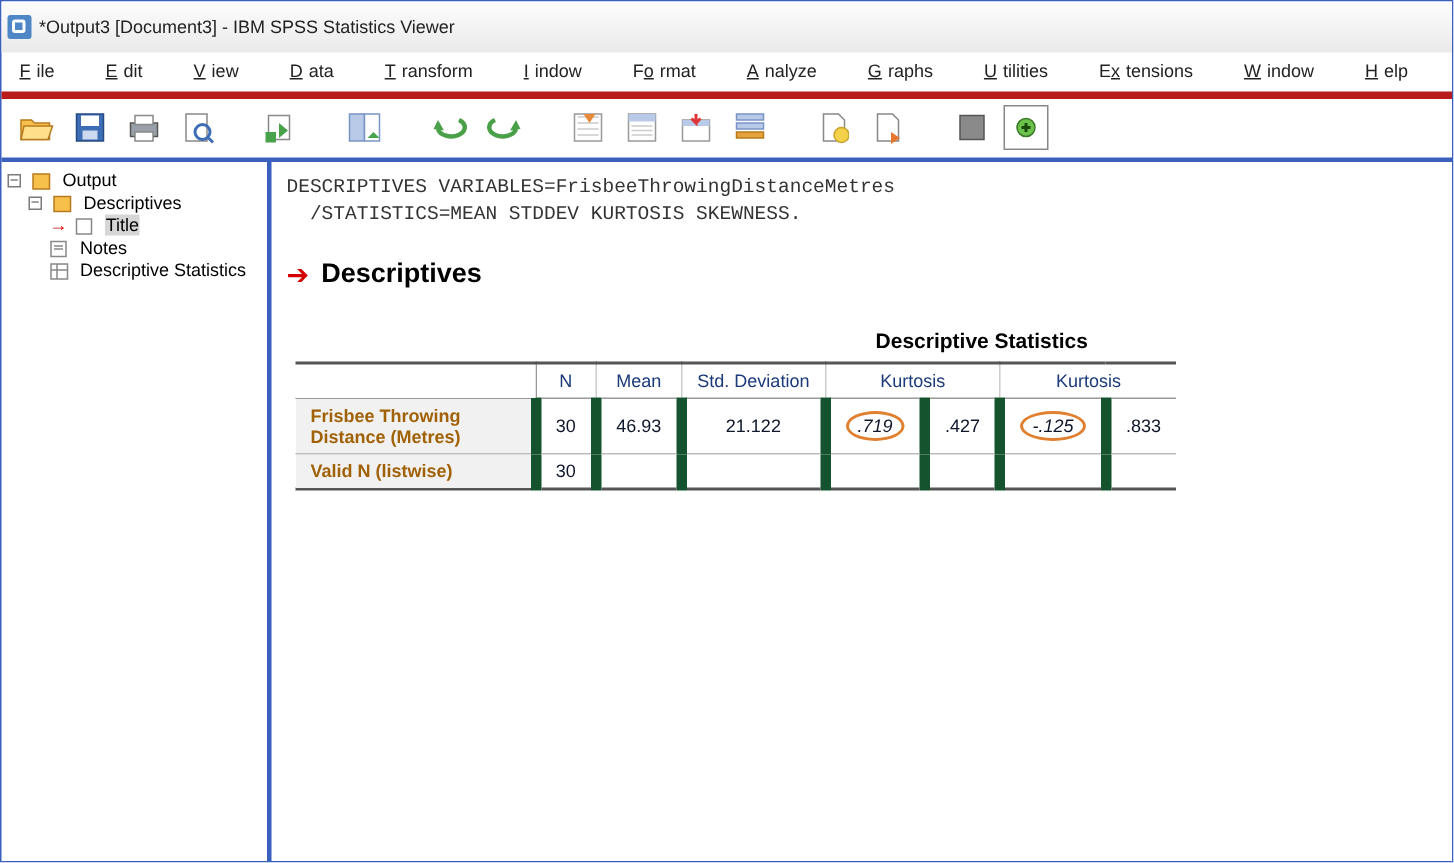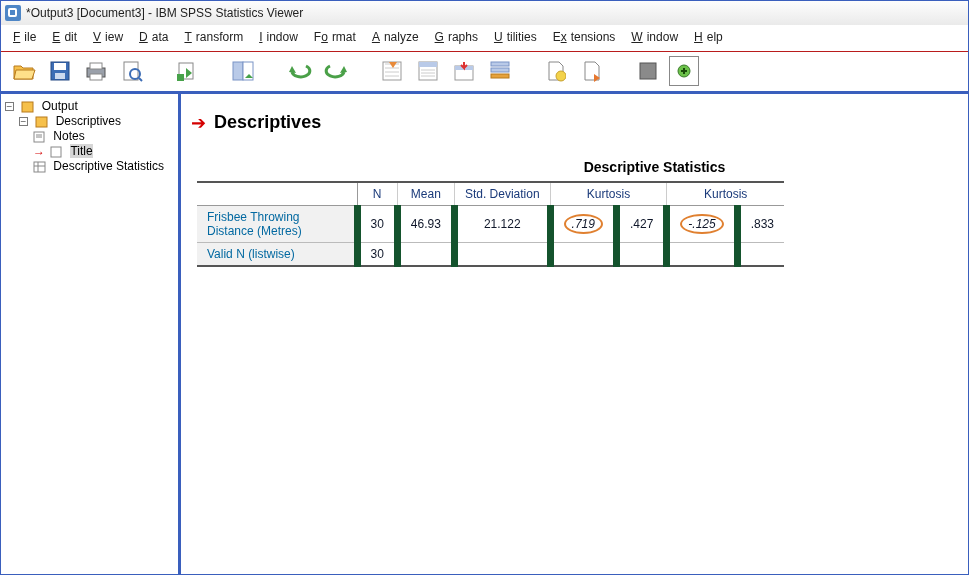--- a/index.html
+++ b/index.html
@@ -1,42 +1,42 @@
 <!DOCTYPE html>
 <html><head>
 <meta charset="utf-8">
 <style>
   * { box-sizing: border-box; }
   body { margin:0; padding:0; font-family: Tahoma, Arial, sans-serif; font-size:12px; background:#fff; width:969px; height:575px; overflow:hidden; }
   .window { display:flex; flex-direction:column; height:100%; border:1px solid #3a5fbd; }
-  .titlebar { display:flex; align-items:center; gap:5px; background:linear-gradient(#fdfdfd,#eaeaea); height:24px; padding:0 4px; color:#222; font-size:12px; }
+  .titlebar { display:flex; align-items:center; gap:5px; background:linear-gradient(#fdfdfd,#eaeaea); height:34px; padding:0 4px; color:#222; font-size:12px; }
   .app-icon { width:16px; height:16px; background:#4e86c6; border-radius:2px; position:relative; }
   .app-icon::after { content:""; position:absolute; left:3px; top:3px; width:5px; height:5px; border:2px solid #fff; border-radius:2px; }
-  .menubar { display:flex; gap:4px; padding:4px 8px 6px 8px; border-bottom:1px solid #b91c1c; }
+  .menubar { display:flex; gap:22px; padding:4px 8px 6px 8px; border-bottom:5px solid #b91c1c; }
   .menubar span { color:#222; padding:1px 4px; cursor:default; }
   .menubar span u { text-decoration:underline; }
   .toolbar { display:flex; align-items:center; gap:6px; padding:4px 8px 6px 8px; border-bottom:3px solid #3a5fbd; height:42px; }
   .toolbar .btn { width:30px; height:30px; display:flex; align-items:center; justify-content:center; border:1px solid transparent; }
   .toolbar .gap { width:14px; }
   .content { flex:1; display:flex; min-height:0; }
   .sidebar { width:180px; border-right:3px solid #3a5fbd; padding:4px 2px; overflow:auto; }
   .tree ul { list-style:none; margin:0; padding:0 0 0 14px; }
   .tree li { margin:1px 0; white-space:nowrap; }
   .tree .box { display:inline-block; width:9px; height:9px; border:1px solid #7a7a7a; text-align:center; line-height:7px; font-size:10px; margin-right:4px; color:#555; background:#fff; vertical-align:middle; }
   .tree .doticon { display:inline-block; width:14px; height:12px; margin-right:3px; vertical-align:middle; }
   .tree .sel { background:#d6d6d6; }
   .main { flex:1; padding:8px 10px; overflow:auto; color:#222; }
   .syntax { font-family:"Courier New",monospace; font-size:13px; color:#333; white-space:pre; margin-bottom:20px; line-height:1.4; }
   .sect-head { display:flex; align-items:center; gap:8px; margin:10px 0 26px 0; }
   .sect-arrow { color:#d40000; font-size:18px; line-height:1; }
   .sect-title { font-weight:bold; font-size:18px; color:#000; }
   .table-title { text-align:center; font-weight:bold; font-size:14px; color:#000; margin-bottom:6px; margin-left:160px; }
   table.stats { border-collapse:collapse; font-size:12px; color:#1a3a7a; margin-left:6px; }
   table.stats th, table.stats td { padding:4px 10px; text-align:center; font-weight:normal; position:relative; }
-  table.stats .rowhead { text-align:left; color:#0369a1; background:#f1f1f1; border-right:1px solid #999; width:160px; }
+  table.stats .rowhead { text-align:left; color:#a16207; background:#f1f1f1; border-right:1px solid #999; width:160px;font-weight:bold; }
   .toprow th { border-bottom:1px solid #999; border-left:1px solid #ccc; }
   .midrow th { border-bottom:1px solid #999; border-left:1px solid #ccc; }
   .toprow th:first-child, .midrow th:first-child { border-left:none; }
   tbody td { border-left:7px solid #14532d; border-bottom:1px solid #999; color:#0f172a; }
   tbody td:first-child { border-left:none; }
   tbody tr:first-child td, tbody tr:first-child th { border-bottom:1px solid #bbb; }
   tbody tr:last-child td, tbody tr:last-child th { border-bottom:2px solid #555; }
   thead tr:first-child { border-top:2px solid #555; }
   .circ { display:inline-block; border:2px solid #e08030; border-radius:50%; padding:1px 6px;font-style:italic; }
 </style>
@@ -189,49 +189,51 @@
             <span>Output</span>
             <ul>
               <li>
                 <span class="box">−</span>
                 <span class="doticon"><svg width="14" height="12">
                       <rect x="1" y="1" width="11" height="10" fill="#f6c04b" stroke="#b87a1c"></rect>
                     </svg></span>
                 <span>Descriptives</span>
                 <ul>
                   <li>
+                    <span style="color:#d40000;margin-right:2px">→</span>
+                    <span class="doticon"><svg width="14" height="12">
+                          <rect x="1" y="1" width="10" height="10" fill="#fff" stroke="#888"></rect>
+                        </svg></span>
+                    <span class="sel">Title</span>
+                  </li>
+                  <li>
                     <span class="doticon"><svg width="14" height="12">
                           <rect x="1" y="1" width="10" height="10" fill="#fff" stroke="#888"></rect>
                           <path d="M3 4h6M3 6h6" stroke="#888"></path>
                         </svg></span>
                     <span>Notes</span>
-                  </li>
-                  <li>
-                    <span style="color:#d40000;margin-right:2px">→</span>
-                    <span class="doticon"><svg width="14" height="12">
-                          <rect x="1" y="1" width="10" height="10" fill="#fff" stroke="#888"></rect>
-                        </svg></span>
-                    <span class="sel">Title</span>
                   </li>
                   <li>
                     <span class="doticon"><svg width="14" height="12">
                           <rect x="1" y="1" width="11" height="10" fill="#fff" stroke="#888"></rect>
                           <path d="M1 5h11M5 1v10" stroke="#888"></path>
                         </svg></span>
                     <span>Descriptive Statistics</span>
                   </li>
                 </ul>
               </li>
             </ul>
           </li>
         </ul>
       </div>
     </div>
 
     <div class="main">
+      <div class="syntax"><span>DESCRIPTIVES VARIABLES=FrisbeeThrowingDistanceMetres</span>
+  <span>/STATISTICS=MEAN STDDEV KURTOSIS SKEWNESS.</span></div>
 
       <div class="sect-head">
         <span class="sect-arrow">➔</span>
         <span class="sect-title">Descriptives</span>
       </div>
 
       <div class="table-title">Descriptive Statistics</div>
       <table class="stats">
         <thead>
           <tr class="toprow">

